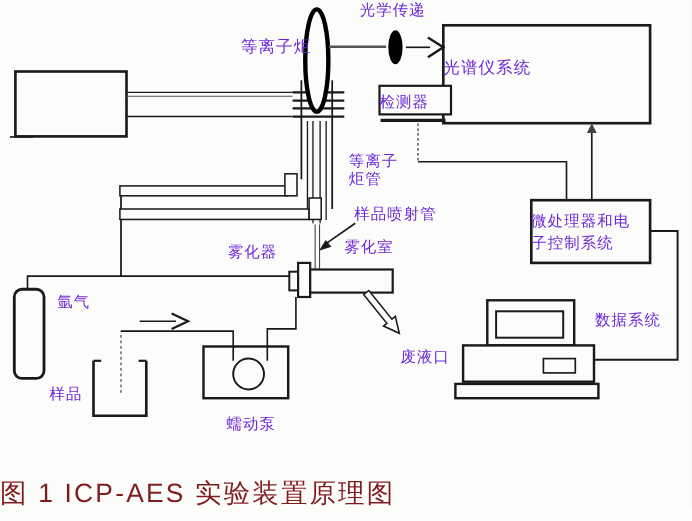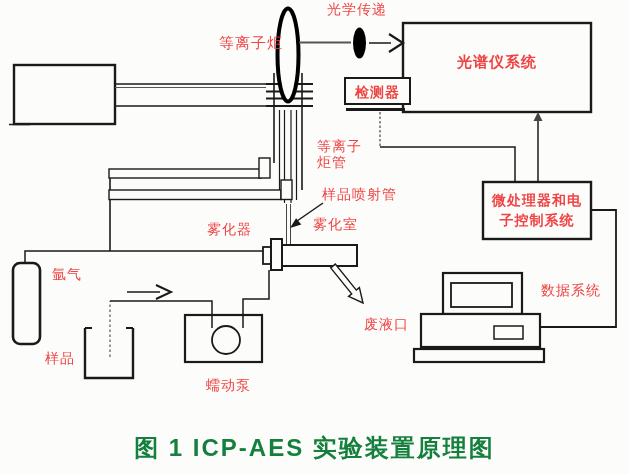--- a/index.html
+++ b/index.html
@@ -5,27 +5,27 @@
   html,body{margin:0;padding:0;background:#e9e9e9;}
   .page{
     position:relative;width:629px;height:474px;overflow:hidden;
     background:#fcfcfb;
     font-family:"Liberation Sans","DejaVu Sans",sans-serif;
     color:#1c1c1c;
   }
   .diagram-svg{position:absolute;left:0;top:0;}
   .lbl{
     position:absolute;white-space:nowrap;font-size:14px;line-height:16px;
-    color:#ef4444;letter-spacing:1px;
+    color:#6d28d9;letter-spacing:1px;
   }
-  .lbl.center{text-align:center;font-weight:bold;}
+  .lbl.center{text-align:left;}
   .lbl.two-line span{display:block;}
   .caption{
-    position:absolute;left:0;right:0;top:432px;text-align:center;
-    font-size:24px;letter-spacing:2px;color:#15803d;font-weight:700;
+    position:absolute;left:0;right:0;top:432px;
+    font-size:24px;letter-spacing:2px;color:#7f1d1d;font-weight:400;
   }
 </style>
 </head>
 <body>
 
 <div class="page">
 
   <svg class="diagram-svg" width="629" height="474" viewBox="0 0 629 474">
 
     <g>

